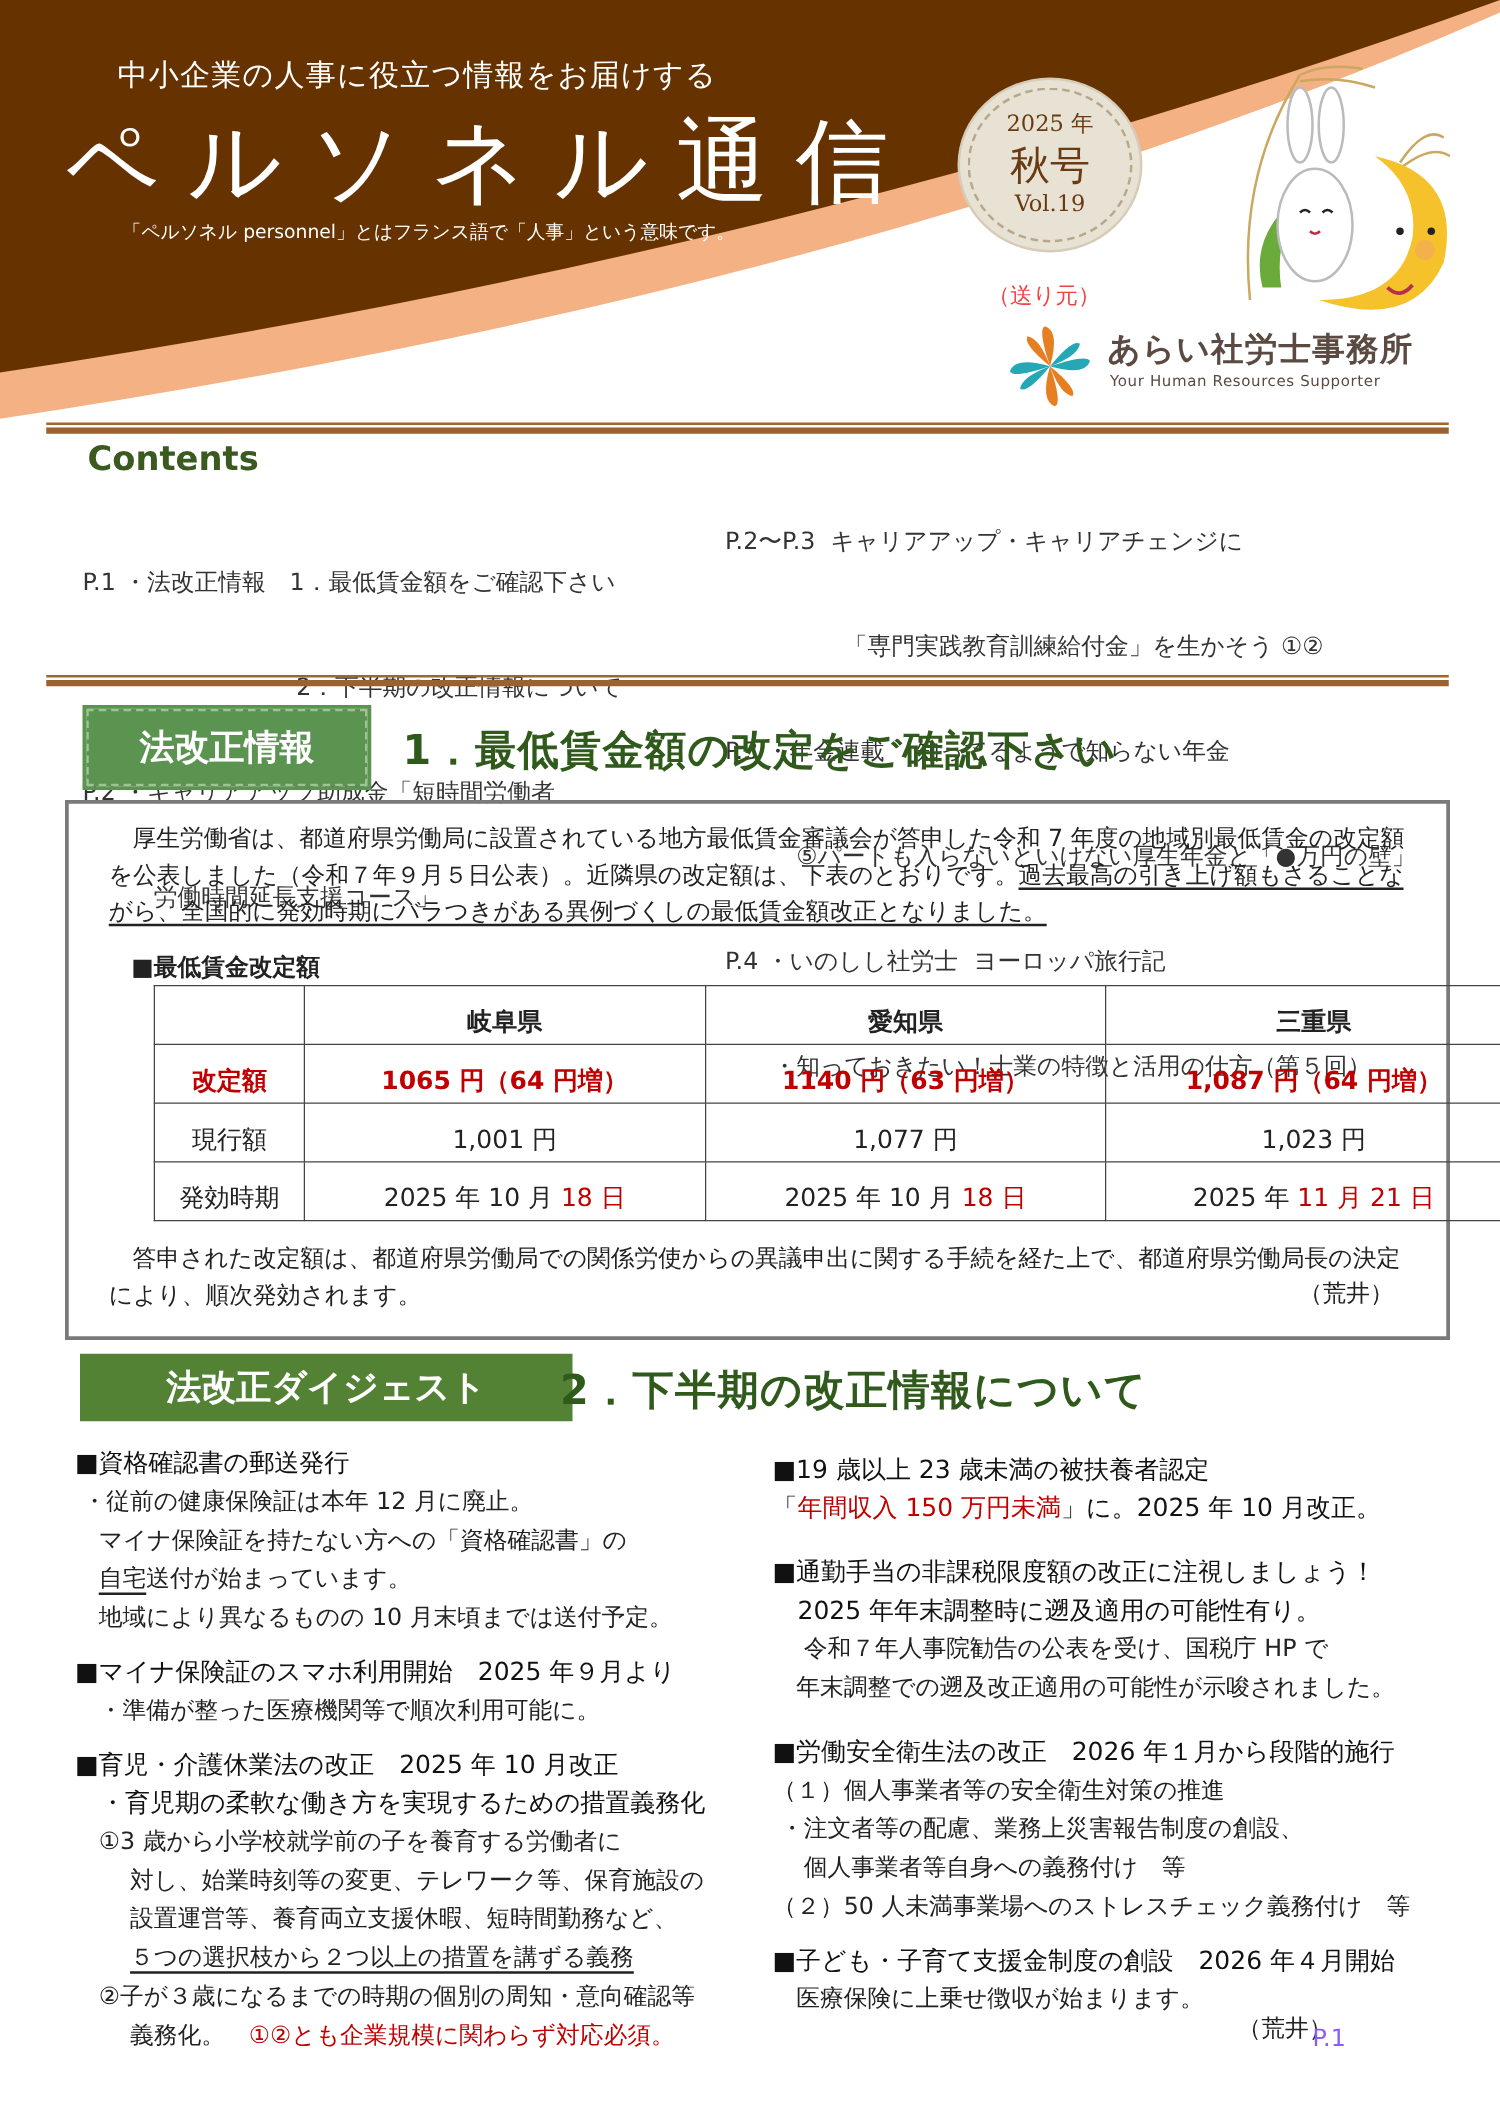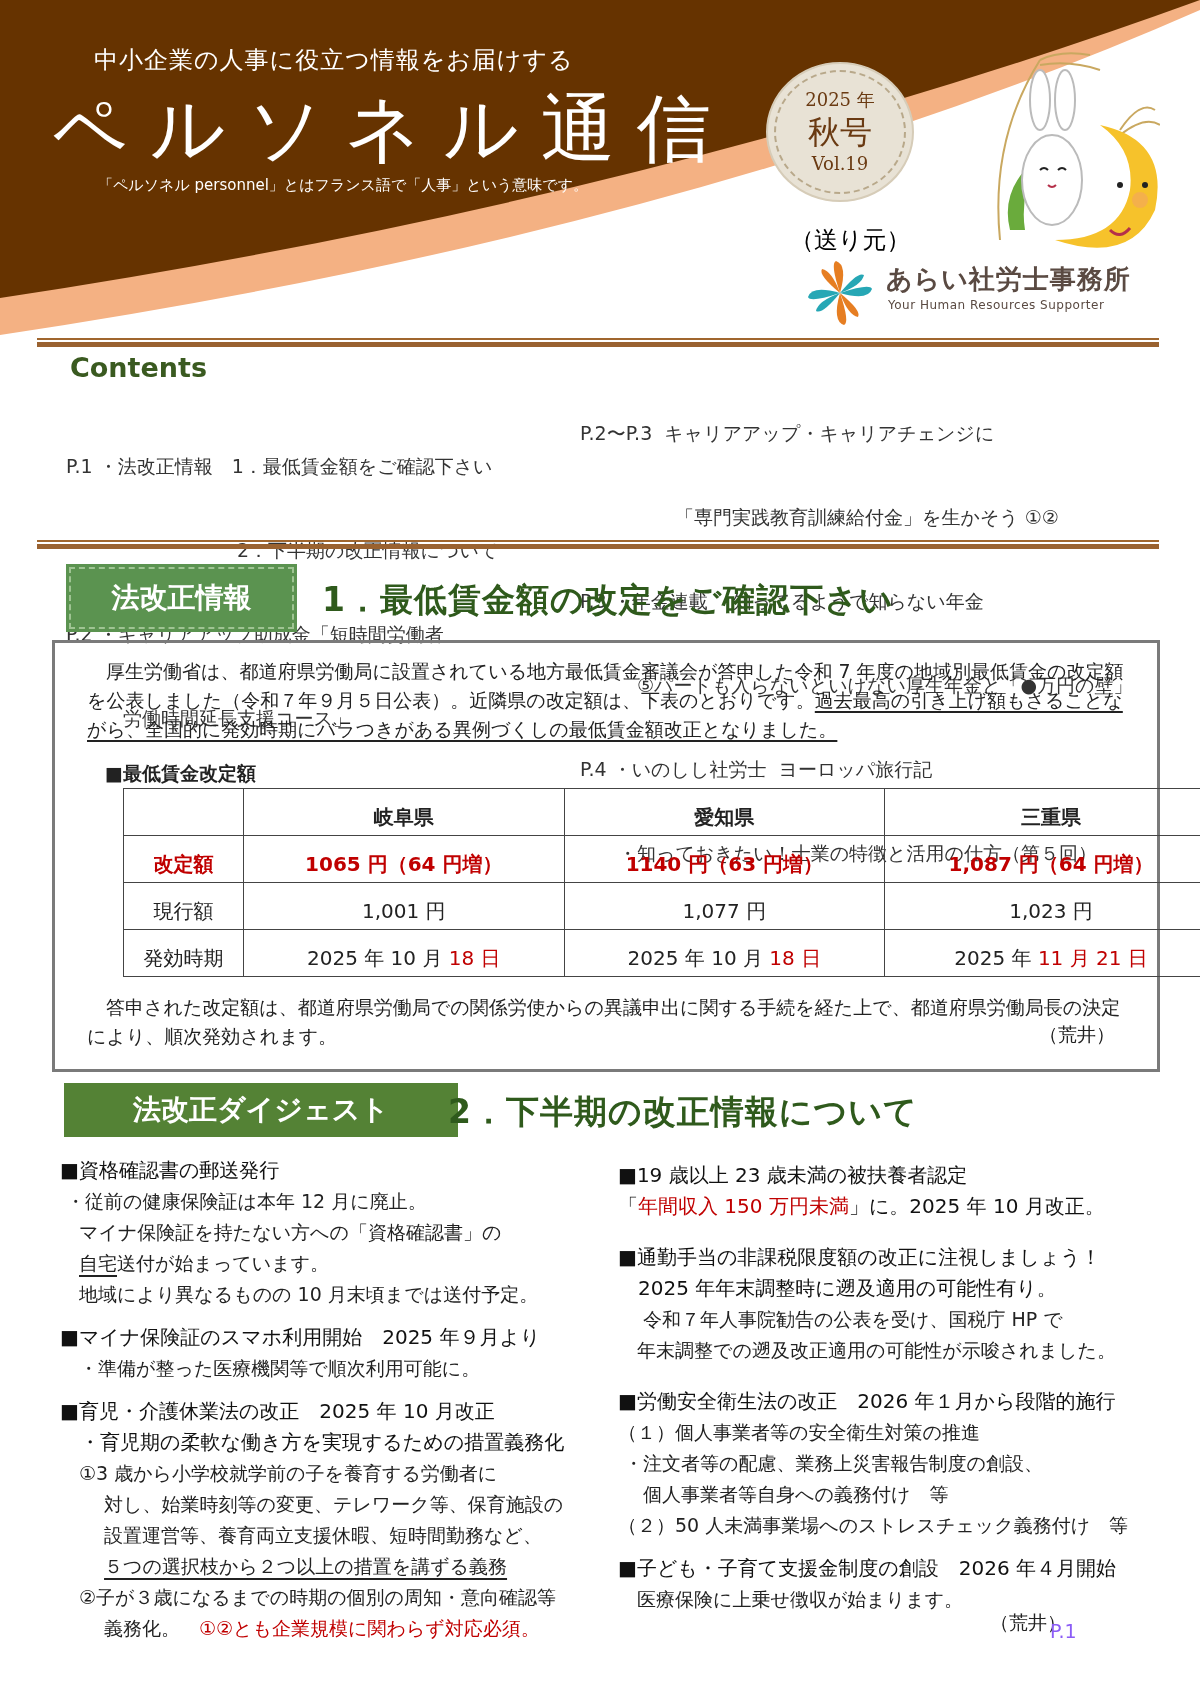--- a/index.html
+++ b/index.html
@@ -15,21 +15,21 @@
   .issue-badge { position: absolute; left: 766px; top: 62px; width: 148px; height: 140px; border-radius: 50%;
     background: #e8e2d5; border: 2px solid #d6ccb8; display: flex; flex-direction: column; align-items: center; justify-content: center;
     font-family: "DejaVu Serif", serif; color: #6a3a12; }
   .issue-badge::after { content: ""; position: absolute; inset: 6px; border: 2px dashed #b8a88a; border-radius: 50%; }
   .issue-year { font-size: 18px; line-height: 24px; }
   .issue-season { font-size: 32px; line-height: 40px; }
   .issue-vol { font-size: 18px; line-height: 24px; }
 
   .mascot { position: absolute; left: 980px; top: 40px; width: 180px; height: 210px; }
 
-  .sender { position: absolute; left: 790px; top: 224px; font-size: 24px; color: #000000; }
+  .sender { position: absolute; left: 790px; top: 224px; font-size: 18px; color: #ef4444; }
   .logo { position: absolute; left: 800px; top: 258px; width: 340px; height: 70px; }
   .logo-name { position: absolute; left: 86px; top: 4px; font-size: 26px; font-weight: bold; color: #5a4a42; letter-spacing: 1px; white-space: nowrap; }
   .logo-sub { position: absolute; left: 88px; top: 40px; font-size: 12px; color: #5a4a42; letter-spacing: 0.5px; white-space: nowrap; }
 
   
   .rule { position: absolute; left: 37px; width: 1122px; height: 9px; }
   .rule .r1 { position: absolute; left: 0; top: 0; width: 100%; height: 2px; background: #a0662e; }
   .rule .r2 { position: absolute; left: 0; top: 4px; width: 100%; height: 5px; background: #9a6230; }
 
   

